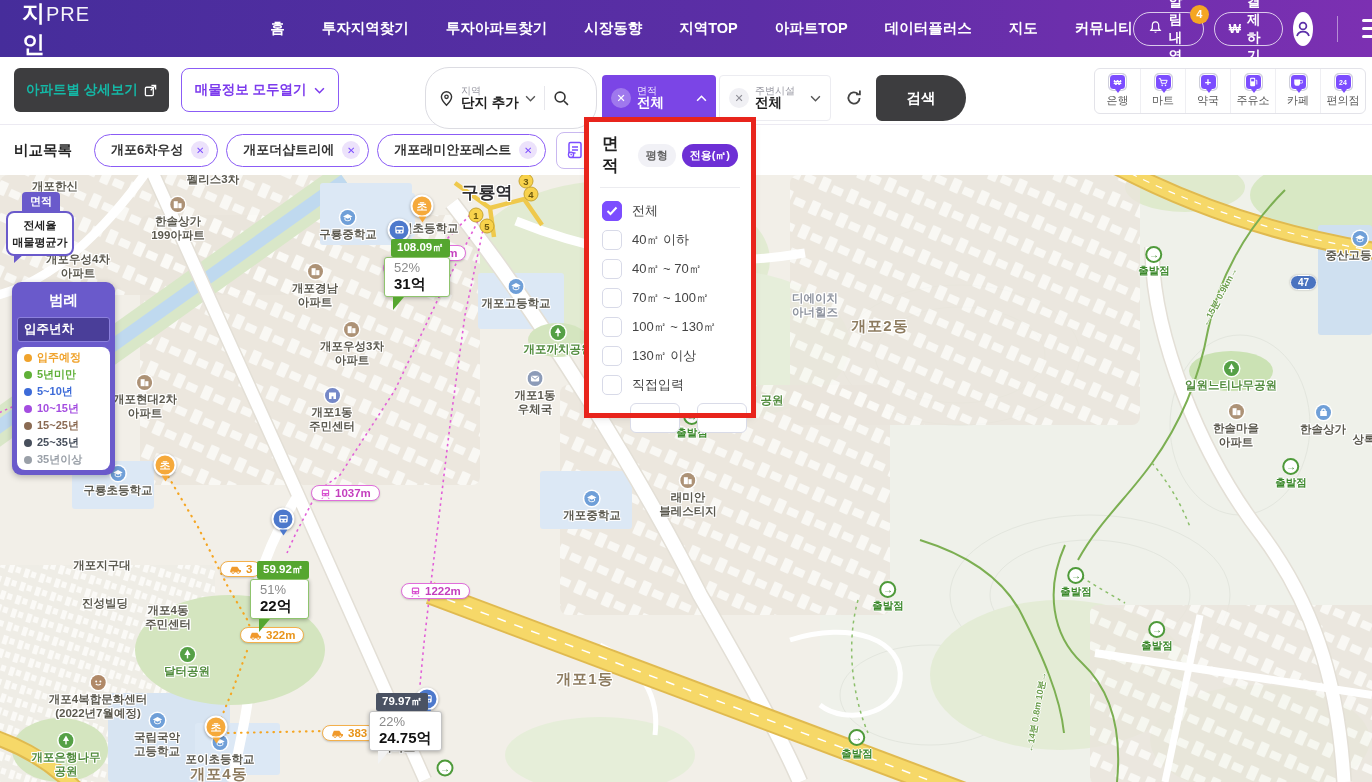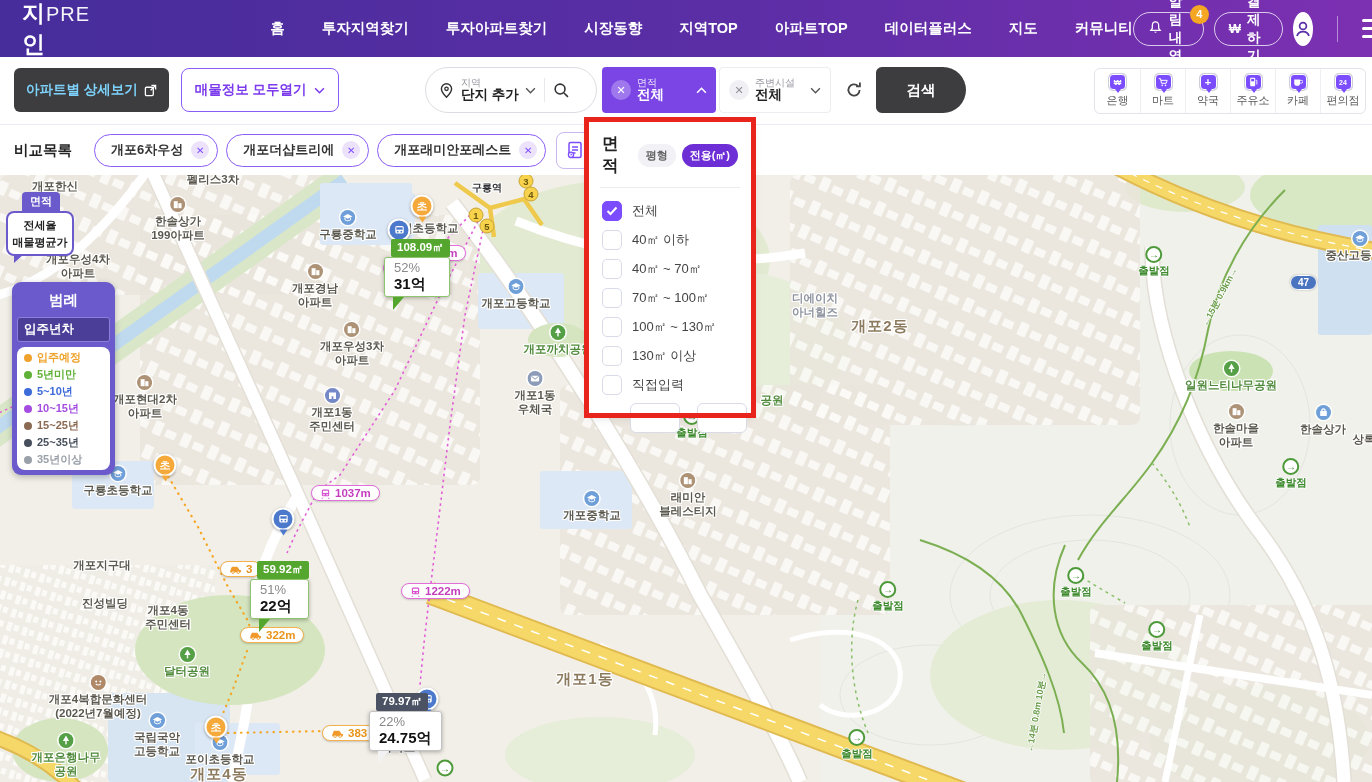--- a/index.html
+++ b/index.html
@@ -28,26 +28,26 @@
     align-items:center; justify-content:center; cursor:pointer; }
   .nav-divider { width:1px; height:26px; background:rgba(255,255,255,.45); margin:0 10px 0 14px; }
   .burger { display:flex; flex-direction:column; gap:5px; cursor:pointer; padding:4px; }
   .burger span { display:block; width:26px; height:3px; background:#fff; border-radius:2px; }
 
   
   #toolbar { position:absolute; left:0; top:57px; width:1372px; height:68px; background:#fff;
     border-bottom:1px solid #eceaf2; z-index:65; }
   .tb-left { position:absolute; left:14px; top:11px; display:flex; gap:12px; }
   .btn-dark { display:flex; align-items:center; gap:6px; height:44px; padding:0 12px;
-    background:#3d3d3f; color:#7dd3fc; font-size:13.5px; font-weight:700; border-radius:6px; cursor:pointer; }
+    background:#3d3d3f; color:#14b8a6; font-size:13.5px; font-weight:700; border-radius:6px; cursor:pointer; }
   .btn-outline { display:flex; align-items:center; gap:7px; height:44px; padding:0 13px;
     background:#fff; border:1.5px solid #8B5CF6; color:#7C3AED; font-size:13.5px; font-weight:700;
     border-radius:8px; cursor:pointer; }
   .tb-mid { position:absolute; left:425px; top:10px; display:flex; align-items:center; }
-  .region-pill { display:flex; align-items:center; height:46px; width:172px;
+  .region-pill { display:flex; align-items:center; height:62px; width:172px;
     border:1px solid #dcdce2; border-radius:24px; padding:0 12px 0 12px; background:#fff; cursor:pointer; }
   .pill-texts { display:flex; flex-direction:column; line-height:1.1; margin:0 6px; }
   .pill-cap { font-size:10px; color:#9a9aa4; }
   .pill-val { font-size:13.5px; font-weight:800; color:#222; }
   .pill-div { width:1px; height:24px; background:#e7e7ec; margin:0 8px; }
   .filter-btn { display:flex; align-items:center; height:46px; padding:0 9px; cursor:pointer; }
   .filter-active { background:#7b45e6; border-radius:4px; margin-left:5px; width:114px; }
   .filter-active .pill-cap { color:rgba(255,255,255,.85); }
   .filter-active .pill-val { color:#fff; }
   .filter-plain { background:#fff; border:1px solid #ececf1; border-radius:4px; margin-left:3px; width:112px; }
@@ -89,21 +89,21 @@
 
   
   #map { position:absolute; left:0; top:175px; width:1372px; height:607px; background:#F2EFE8; overflow:hidden; }
   #map-svg { position:absolute; left:0; top:0; }
   .mlabel { position:absolute; transform:translateX(-50%); text-align:center; white-space:nowrap;
     font-size:11.5px; font-weight:600; color:#5B594F; line-height:1.25; z-index:10;
     text-shadow:1px 0 0 #fff,-1px 0 0 #fff,0 1px 0 #fff,0 -1px 0 #fff,1px 1px 0 #fff,-1px -1px 0 #fff,1px -1px 0 #fff,-1px 1px 0 #fff; }
   .mlabel.park { color:#4F8A3B; }
   .mlabel.gray { color:#8E939E; }
   .mlabel.district { font-size:15px; font-weight:800; color:#8D7B5F; letter-spacing:1px; }
-  .mlabel.station { font-size:10px; font-weight:800; color:#2F2F33; }
+  .mlabel.station { font-size:17px; font-weight:800; color:#2F2F33; }
   .micon { display:block; margin:0 auto 2px auto; width:15px; height:15px; border-radius:50%;
     box-shadow:0 0 0 1.5px #fff; }
   .micon svg { width:15px; height:15px; display:block; }
 
   .pmarker { position:absolute; z-index:25; cursor:pointer; }
   .pm-head { display:inline-block; margin-left:7px; padding:1px 6px 2px 6px; font-size:11.5px;
     font-weight:800; color:#fff; border-radius:2px; }
   .pmarker.green .pm-head { background:#55A62F; }
   .pmarker.dark .pm-head { background:#4A5263; }
   .pm-body { background:#fff; border:1px solid #c3c3c3; border-radius:3px; padding:2px 9px;

